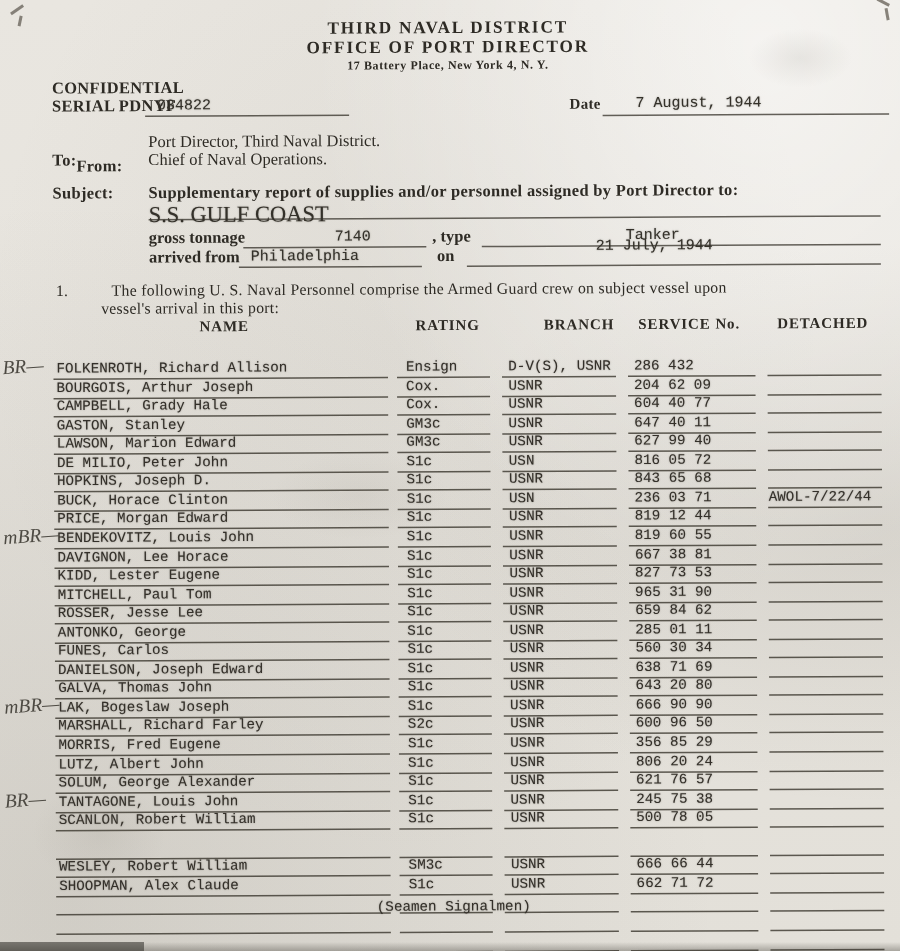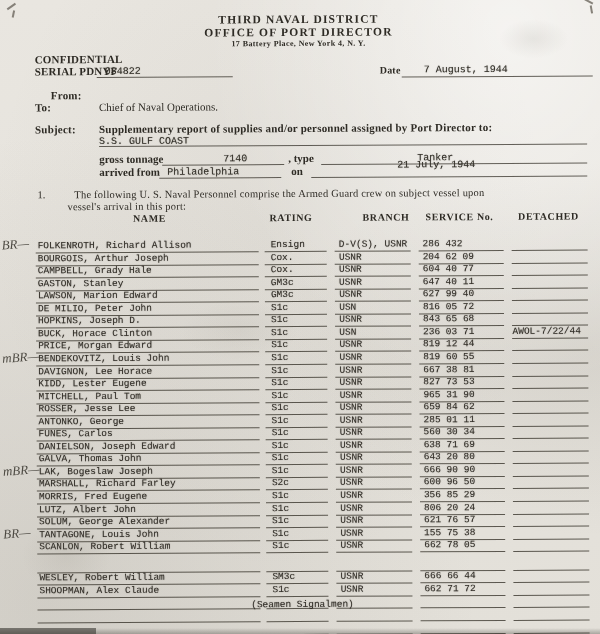--- a/index.html
+++ b/index.html
@@ -37,21 +37,21 @@
   .c-service{width:84px;margin-right:8px;padding-left:4px;}
   .c-detached{width:78px;}
   .hand-mark{position:absolute;left:-34px;top:-4px;font-family:"Liberation Serif",serif;
              font-style:italic;font-size:13px;color:#4d4a43;transform:rotate(-4deg);}
   .note-text{position:absolute;left:150px;width:230px;text-align:center;
              font-family:"Liberation Mono",monospace;font-size:9.5px;color:#34302a;
              bottom:-1px;text-shadow:0 0 1px rgba(52,49,42,0.5);}
   .thead{position:absolute;left:36px;top:212px;width:552px;display:flex;}
   .hcell{display:inline-block;font-size:10px;font-weight:bold;letter-spacing:0.6px;color:#2e2b25;}
   .h-name{width:228px;margin-right:6px;text-align:center;}
-  .h-rating{width:58px;margin-right:8px;text-align:left;}
+  .h-rating{width:58px;margin-right:8px;text-align:center;}
   .h-branch{width:74px;margin-right:8px;text-align:right;}
   .h-service{width:84px;margin-right:8px;text-align:center;}
   .h-detached{width:78px;text-align:center;}
   .pencil{position:absolute;background:#6b675e;opacity:0.8;}
   .stain{position:absolute;border-radius:50%;pointer-events:none;}
   .bottom-edge{position:absolute;left:0;right:0;bottom:0;height:6px;
                background:linear-gradient(rgba(60,57,50,0), rgba(60,57,50,0.35));}
   .bottom-corner{position:absolute;left:0;bottom:0;width:96px;height:6px;background:rgba(45,43,38,0.55);}
 </style>
 </head>
@@ -65,28 +65,29 @@
     <div class="abs letterhead lh3 print b">17 Battery Place, New York 4, N. Y.</div>
 
     <div class="abs print label" style="left:36px;top:52px;">CONFIDENTIAL</div>
     <div class="abs print label" style="left:36px;top:64px;">SERIAL PDNYF</div>
     <div class="rule" style="left:98px;top:76px;width:136px;"></div>
     <div class="abs typed on-line" style="left:106px;top:64px;font-size:10px;">034822</div>
     <div class="abs print label" style="left:381px;top:65px;font-size:10px;">Date</div>
     <div class="rule" style="left:403px;top:77px;width:191px;"></div>
     <div class="abs typed on-line" style="left:425px;top:64px;font-size:10px;">7 August, 1944</div>
 
-    <div class="abs print label" style="left:36px;top:88px;padding-left:16px;">From:</div>
+    <div class="abs print label" style="left:36px;top:104px;padding-left:16px;">From:</div>
+    <div class="abs print" style="left:100px;top:88px;font-size:11px;">Port Director, Third Naval District.</div>
     <div class="abs print label" style="left:36px;top:100px;">To:</div>
     <div class="abs print" style="left:100px;top:100px;font-size:11px;">Chief of Naval Operations.</div>
 
     <div class="abs print label" style="left:36px;top:122px;">Subject:</div>
     <div class="abs print b" style="left:100px;top:122px;font-size:11px;letter-spacing:0.2px;">Supplementary report of supplies and/or personnel assigned by Port Director to:</div>
     <div class="rule" style="left:100px;top:145px;width:488px;"></div>
-    <div class="abs typed" style="left:100px;top:135px;font-size:10px;">S.S. GULF COAST</div>
+    <div class="abs typed" style="left:100px;top:135px;font-size:15px;font-family:Liberation Serif, serif;">S.S. GULF COAST</div>
 
     <div class="abs print small-label" style="left:100px;top:152px;">gross tonnage</div>
     <div class="rule" style="left:163px;top:164px;width:122px;"></div>
     <div class="abs typed on-line" style="left:200px;top:152px;font-size:10px;margin-left:24px;">7140</div>
     <div class="abs print small-label" style="left:289px;top:152px;">, type</div>
     <div class="rule" style="left:322px;top:164px;width:266px;"></div>
     <div class="abs typed on-line" style="left:418px;top:152px;font-size:10px;">Tanker</div>
 
     <div class="abs print small-label" style="left:100px;top:165px;">arrived from</div>
     <div class="rule" style="left:160px;top:177px;width:122px;"></div>
@@ -270,28 +271,28 @@
           <span class="cell c-rating">S1c</span>
           <span class="cell c-branch">USNR</span>
           <span class="cell c-service">621 76 57</span>
           <span class="cell c-detached"></span>
         </div>
         <div class="trow" style="top: 527.65px;">
           <span class="hand-mark">BR—</span>
           <span class="cell c-name">TANTAGONE, Louis John</span>
           <span class="cell c-rating">S1c</span>
           <span class="cell c-branch">USNR</span>
-          <span class="cell c-service">155 75 38</span>
+          <span class="cell c-service">245 75 38</span>
           <span class="cell c-detached"></span>
         </div>
         <div class="trow" style="top: 540.2px;">
           <span class="cell c-name">SCANLON, Robert William</span>
           <span class="cell c-rating">S1c</span>
           <span class="cell c-branch">USNR</span>
-          <span class="cell c-service">662 78 05</span>
+          <span class="cell c-service">500 78 05</span>
           <span class="cell c-detached"></span>
         </div>
         <div class="trow" style="top: 558.75px;">
           <span class="cell c-name"></span>
           <span class="cell c-rating"></span>
           <span class="cell c-branch"></span>
           <span class="cell c-service"></span>
           <span class="cell c-detached"></span>
         </div>
         <div class="trow" style="top: 571.3px;">

